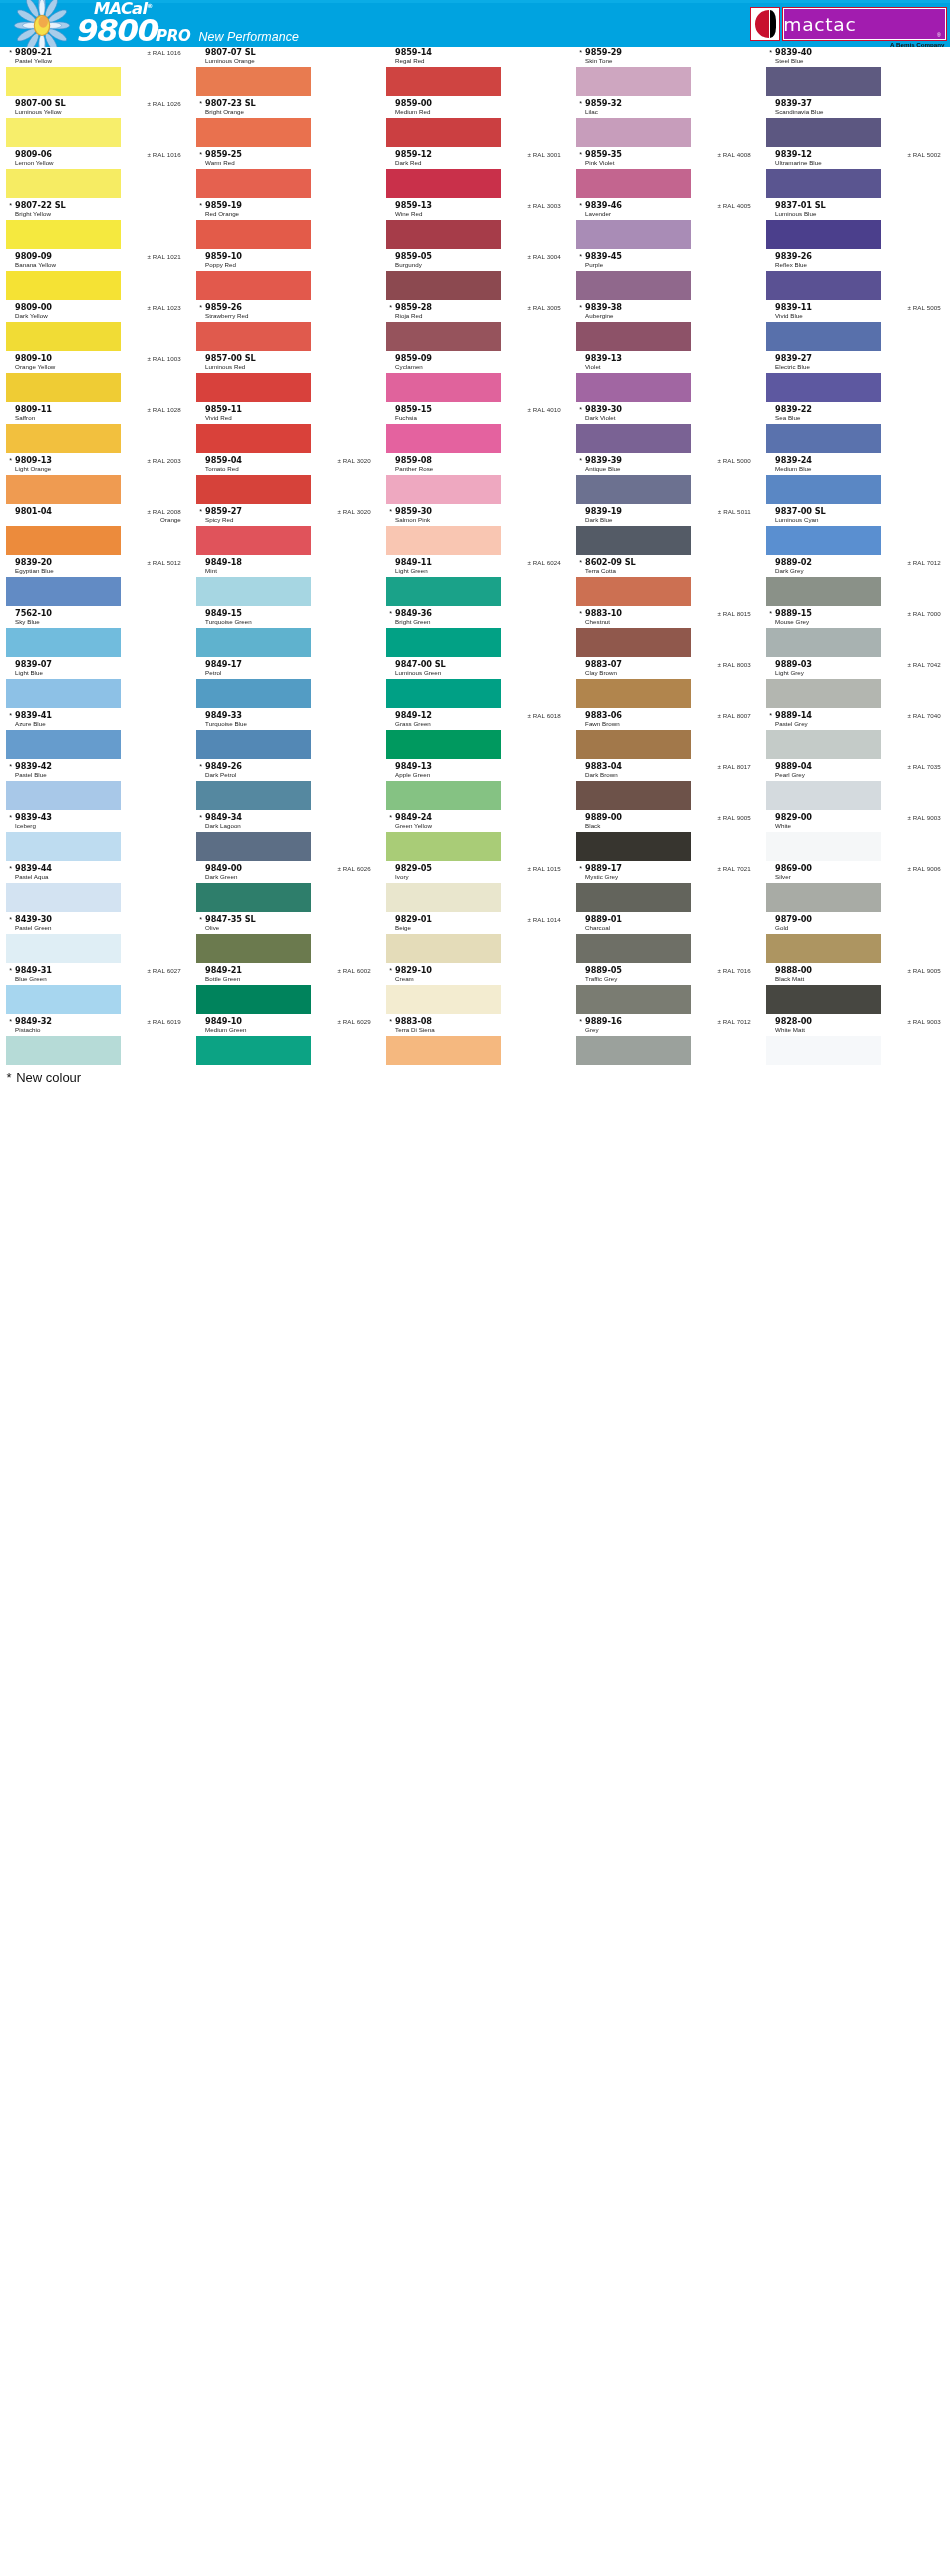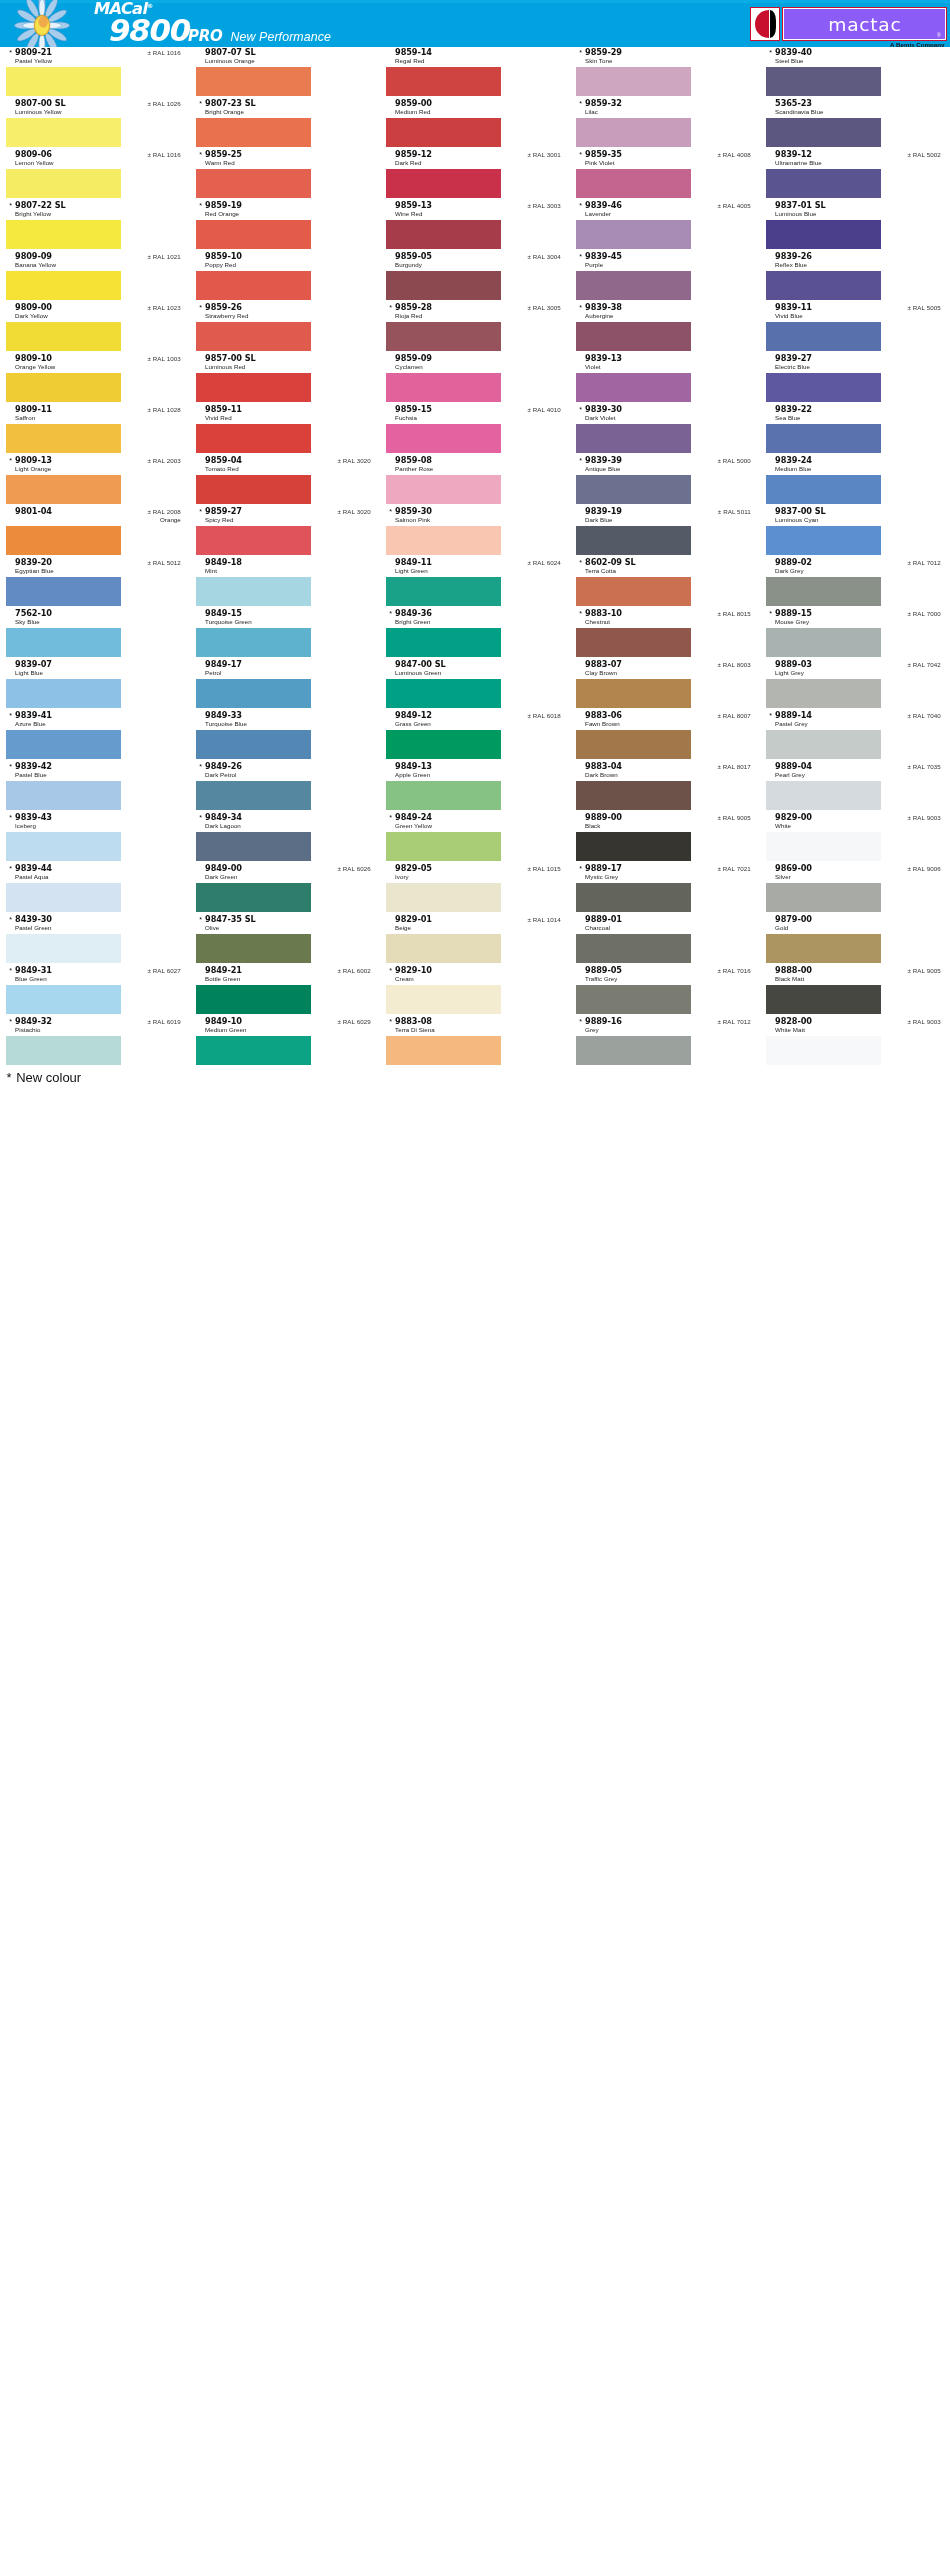--- a/index.html
+++ b/index.html
@@ -31,21 +31,21 @@
     position:absolute; left:77px; top:1.3px; color:#ffffff;
     line-height:1;
   }
   .macal {
     font-family:"DejaVu Sans", sans-serif;
     font-weight:bold; font-style:italic;
     font-size:16.4px; letter-spacing:-0.8px;
     position:relative; left:17px; top:0px;
   }
   .macal .reg { font-size:5.9px; vertical-align:super; font-style:normal; }
-  .nine800row { position:relative; top:-2.6px;margin-left:32px; }
+  .nine800row { position:relative; top:-2.6px; }
   .nine800 {
     font-family:"DejaVu Sans", sans-serif;
     font-weight:bold; font-style:italic;
     font-size:31px; letter-spacing:-1.3px;
     border-bottom:2px solid #ffffff;
     padding-bottom:0px;
   }
   .pro {
     font-family:"DejaVu Sans", sans-serif;
     font-weight:bold; font-style:italic;
@@ -75,22 +75,22 @@
   }
   .mk-right {
     position:absolute; left:15px; top:0; width:6.5px; height:27.5px;
     background:#000000; border-radius:0 7.9px 7.9px 0 / 0 13.8px 13.8px 0;
   }
   .mk-word {
     border:1.3px solid #c8102e; background:#ffffff; padding:1.3px;
     width:165px; display:flex;
   }
   .mk-word-inner {
-    background:#8b5cf6; width:100%;
-    display:flex; align-items:center; justify-content:center;
+    background:#a21caf; width:100%;
+    display:flex; align-items:center; justify-content:flex-start;
     position:relative;
   }
   .mk-word-inner .wtxt {
     color:#ffffff; font-family:"DejaVu Sans", sans-serif;
     font-size:18.3px; letter-spacing:0.7px; font-weight:400;
     transform:scaleX(1.02);
   }
   .mk-word-inner .wreg {
     position:absolute; right:3.9px; bottom:0.7px;
     font-size:5.2px; color:#ffffff;
@@ -310,21 +310,21 @@
           <span class="ral"></span>
         </div>
         <div class="name">Lilac</div>
       </div>
       <div class="swatch" style="background: rgb(199, 157, 187);"></div>
     </div>
     <div class="cell">
       <div class="cell-label">
         <div class="lab-line1">
           <span class="star hidden">*</span>
-          <span class="code">5365-23</span>
+          <span class="code">9839-37</span>
           <span class="ral"></span>
         </div>
         <div class="name">Scandinavia Blue</div>
       </div>
       <div class="swatch" style="background: rgb(92, 87, 129);"></div>
     </div>
     <div class="cell">
       <div class="cell-label">
         <div class="lab-line1">
           <span class="star hidden">*</span>

